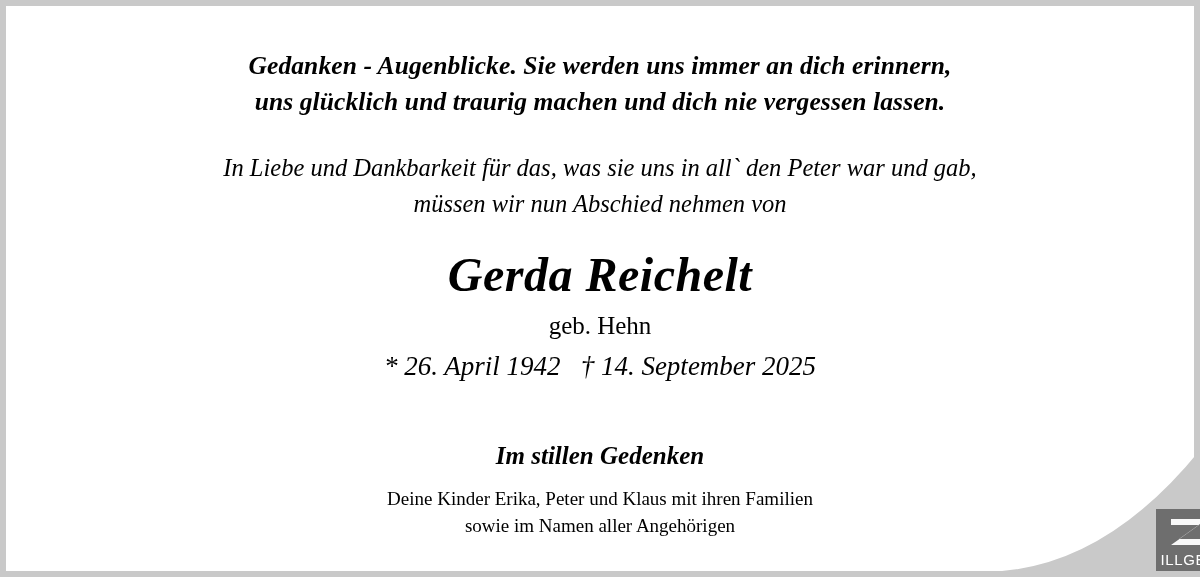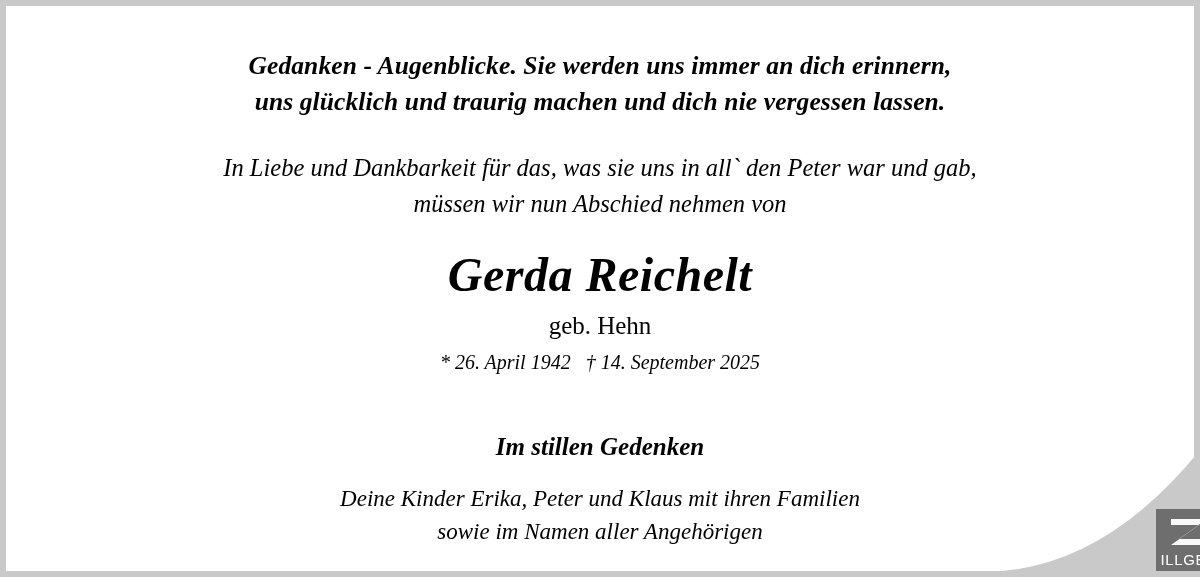--- a/index.html
+++ b/index.html
@@ -78,37 +78,36 @@
 
   .maiden {
     margin-top: 8px;
     font-size: 25px;
     line-height: 1.3;
   }
 
   .dates {
     margin-top: 6px;
     font-style: italic;
-    font-size: 20px;
+    font-size: 27px;
     line-height: 1.3;
     white-space: pre;
   }
 
   .gedenken {
     margin-top: 54px;
     font-style: italic;
     font-weight: bold;
     font-size: 25px;
     line-height: 1.4;
   }
 
   .family {
-    margin-top: 18px;
-    font-style: italic;
-    font-size: 23px;
+    margin-top: 12px;
+    font-size: 19px;
     line-height: 1.45;
   }
   .family .line { display: block; }
 
   
   .corner-wedge {
     position: absolute;
     right: 6px;
     bottom: 6px;
     width: 220px;

